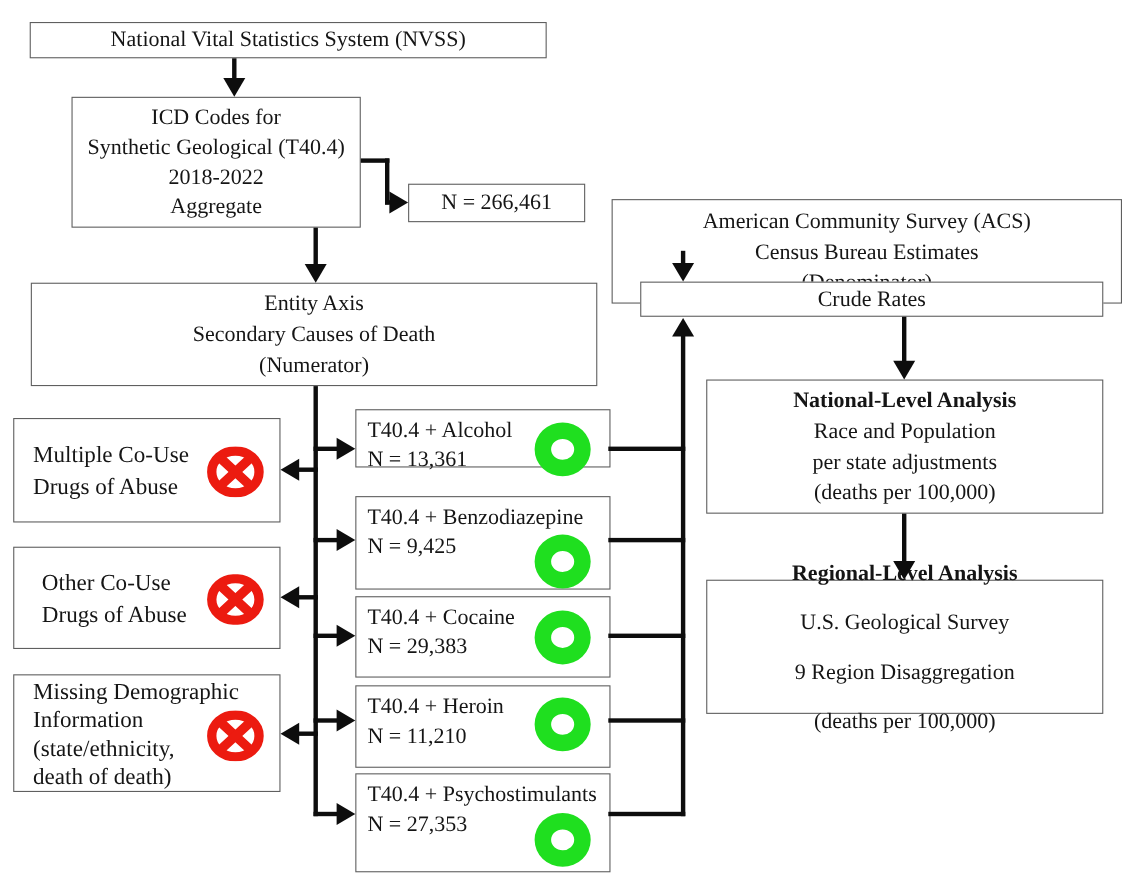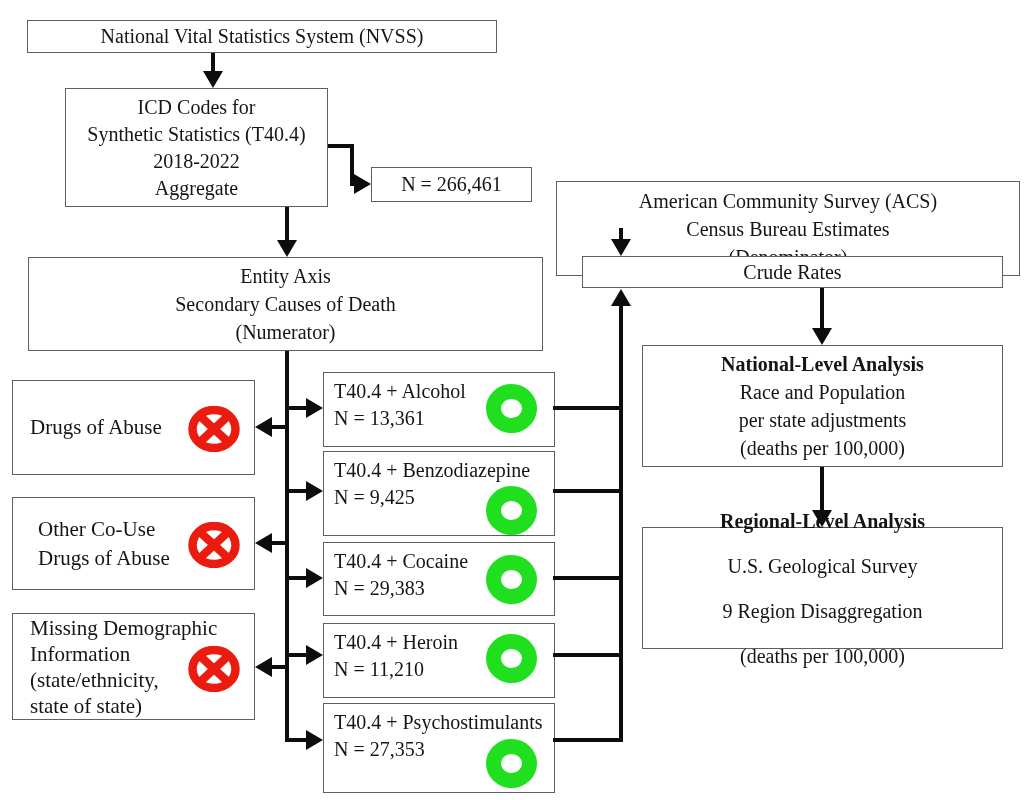--- a/index.html
+++ b/index.html
@@ -39,21 +39,21 @@
 <body>
 
 <div id="canvas">
 
   <div class="box center" style="left:27px;top:20px;width:470px;height:33px;">
     <div>National Vital Statistics System (NVSS)</div>
   </div>
 
   <div class="box center" style="left:65px;top:88px;width:263px;height:119px;">
     <div>ICD Codes for</div>
-    <div>Synthetic Statistics (T40.4)</div>
+    <div>Synthetic Geological (T40.4)</div>
     <div>2018-2022</div>
     <div>Aggregate</div>
   </div>
 
   <div class="box center" style="left:371px;top:167px;width:161px;height:35px;">
     <div>N = 266,461</div>
   </div>
 
   <div class="box center" style="left:28px;top:257px;width:515px;height:94px;line-height:28px;">
     <div>Entity Axis</div>
@@ -79,20 +79,21 @@
   </div>
 
   <div class="box center" style="left:642px;top:527px;width:361px;height:122px;line-height:28px;gap:17px;">
     <div class="bold">Regional-Level Analysis</div>
     <div>U.S. Geological Survey</div>
     <div>9 Region Disaggregation</div>
     <div>(deaths per 100,000)</div>
   </div>
 
   <div class="box excl" style="left:12px;top:380px;width:243px;height:95px;">
+    <div>Multiple Co-Use</div>
     <div>Drugs of Abuse</div>
     <svg class="xicon" style="right:14px;top:25px;" width="52" height="46" viewBox="0 0 52 46">
       <ellipse cx="26" cy="23" rx="21.5" ry="19" fill="none" stroke="currentColor" stroke-width="8.5"></ellipse>
       <line x1="13" y1="11" x2="39" y2="35" stroke="currentColor" stroke-width="8.5" stroke-linecap="round"></line>
       <line x1="39" y1="11" x2="13" y2="35" stroke="currentColor" stroke-width="8.5" stroke-linecap="round"></line>
     </svg>
   </div>
 
   <div class="box excl" style="left:12px;top:497px;width:243px;height:93px;padding-left:25px;">
     <div>Other Co-Use</div>
@@ -101,29 +102,29 @@
       <ellipse cx="26" cy="23" rx="21.5" ry="19" fill="none" stroke="currentColor" stroke-width="8.5"></ellipse>
       <line x1="13" y1="11" x2="39" y2="35" stroke="currentColor" stroke-width="8.5" stroke-linecap="round"></line>
       <line x1="39" y1="11" x2="13" y2="35" stroke="currentColor" stroke-width="8.5" stroke-linecap="round"></line>
     </svg>
   </div>
 
   <div class="box excl tight" style="left:12px;top:613px;width:243px;height:107px;">
     <div>Missing Demographic</div>
     <div>Information</div>
     <div>(state/ethnicity,</div>
-    <div>state of state)</div>
+    <div>death of death)</div>
     <svg class="xicon" style="right:14px;top:32px;" width="52" height="46" viewBox="0 0 52 46">
       <ellipse cx="26" cy="23" rx="21.5" ry="19" fill="none" stroke="currentColor" stroke-width="8.5"></ellipse>
       <line x1="13" y1="11" x2="39" y2="35" stroke="currentColor" stroke-width="8.5" stroke-linecap="round"></line>
       <line x1="39" y1="11" x2="13" y2="35" stroke="currentColor" stroke-width="8.5" stroke-linecap="round"></line>
     </svg>
   </div>
 
-  <div class="box inc" style="left:323px;top:372px;width:232px;height:75px;">
+  <div class="box inc" style="left:323px;top:372px;width:232px;height:53px;">
     <div>T40.4 + Alcohol</div>
     <div>N = 13,361</div>
     <span class="ring" style="right:17px;top:11px;"></span>
   </div>
 
   <div class="box inc" style="left:323px;top:451px;width:232px;height:85px;">
     <div>T40.4 + Benzodiazepine</div>
     <div>N = 9,425</div>
     <span class="ring" style="right:17px;top:34px;"></span>
   </div>

